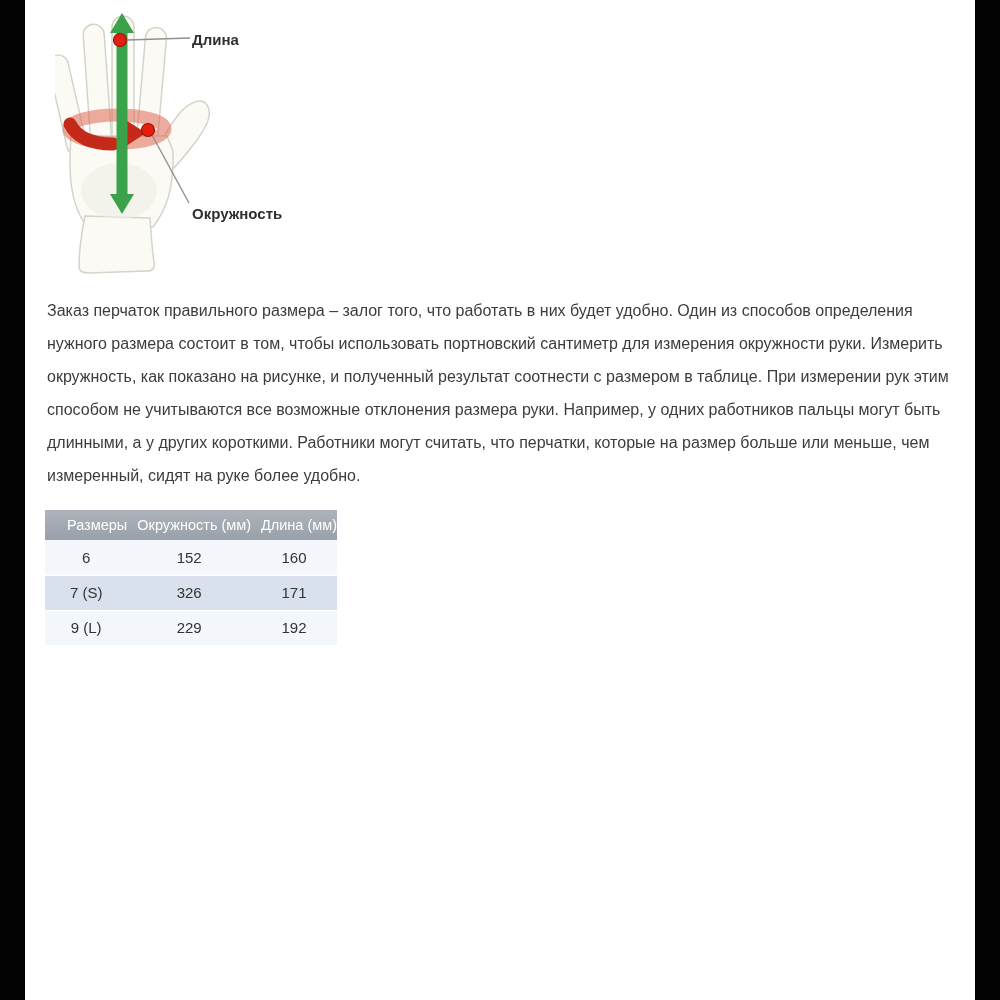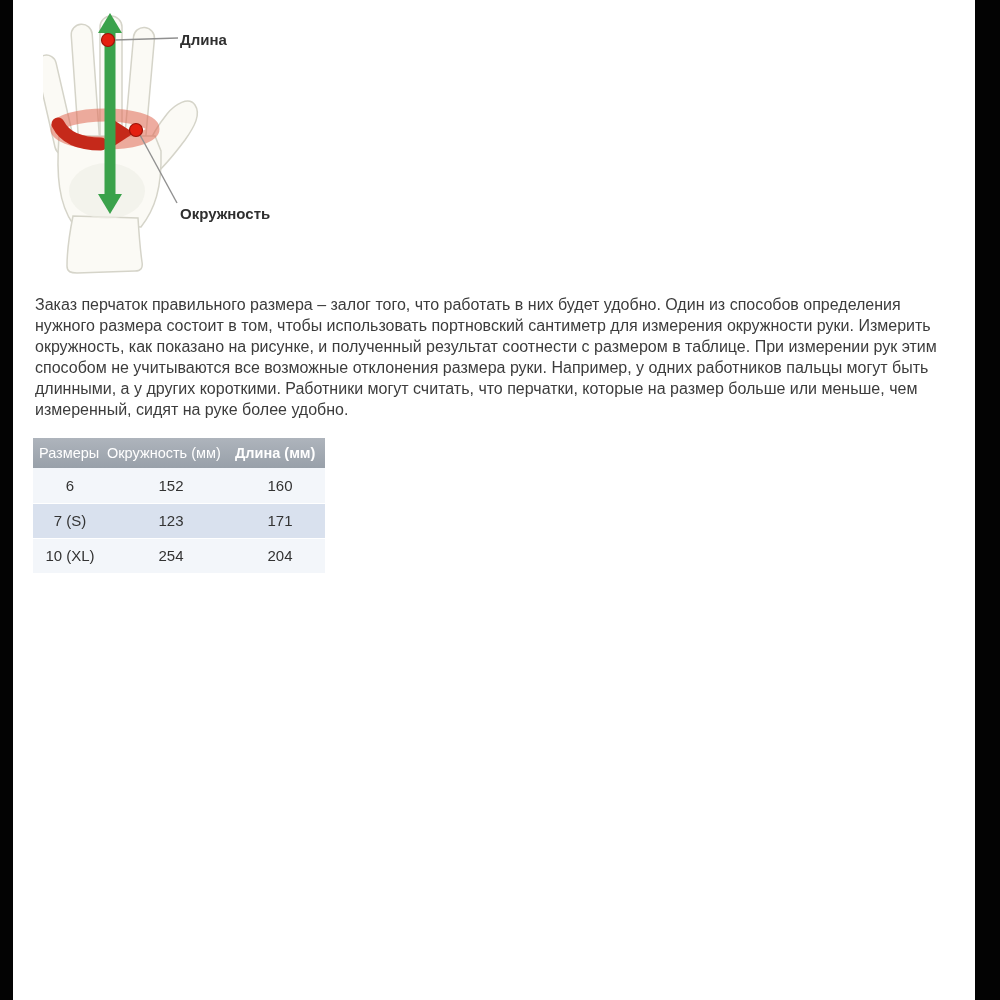--- a/index.html
+++ b/index.html
@@ -16,51 +16,51 @@
     --text-color:#3c3c3c;
     --glove-fill:#fbfaf5;
     --glove-stroke:#d5d4c9;
   }
   *{box-sizing:border-box;margin:0;padding:0;}
   html,body{width:1000px;height:1000px;background:#ffffff;}
   body{font-family:"Liberation Sans", sans-serif;position:relative;overflow:hidden;}
   .letterbox{position:absolute;top:0;width:25px;height:1000px;background:#030303;}
   .letterbox.left{left:0;}
   .letterbox.right{left:975px;}
-  .content{position:absolute;left:13px;top:0;width:950px;height:1000px;background:#fff;}
+  .content{position:absolute;left:25px;top:0;width:950px;height:1000px;background:#fff;}
 
   
   .glove-figure{position:relative;margin:6px 0 0 30px;width:245px;height:284px;}
   .glove-figure svg{position:absolute;left:0;top:0;}
   .glove-part{fill:var(--glove-fill);stroke:var(--glove-stroke);stroke-width:1.5;}
   .glove-shade{fill:#efeee6;opacity:.6;stroke:none;}
   .green-arrow{fill:var(--arrow-green);}
   .band-back{fill:none;stroke:var(--band-red-translucent);stroke-width:13;}
   .band-front{fill:none;stroke:var(--band-red);stroke-width:13;stroke-linecap:round;}
   .band-head{fill:var(--band-red);}
   .measure-dot{fill:var(--dot-red);stroke:var(--dot-red-dark);stroke-width:1.2;}
   .leader{stroke:var(--leader-gray);stroke-width:1.4;}
   .fig-label{position:absolute;font-size:15px;font-weight:bold;color:#2f2f2f;white-space:nowrap;}
   .fig-label.length{left:137px;top:25px;}
   .fig-label.circumference{left:137px;top:199px;}
 
   
-  .text-col{margin:4px 18px 0 22px;color:var(--text-color);font-size:16px;line-height:21px;}
+  .text-col{margin:4px 18px 0 22px;color:var(--text-color);font-size:16px;line-height:33px;}
   .text-col p{margin:0;}
   .text-col p.spaced{margin-top:6px;}
 
   
   table.size-table{margin:18px 0 0 20px;border-collapse:collapse;width:292px;color:#333;}
   table.size-table th{
     background:linear-gradient(var(--table-header-bg-top),var(--table-header-bg-bottom));
-    color:#fff;font-weight:normal;font-size:14.5px;height:30px;text-align:left;
+    color:#fff;font-weight:normal;font-size:14.5px;height:30px;text-align:right;
   }
-  table.size-table th:first-child{text-align:left;padding-left:6px;width:74px;}
+  table.size-table th:first-child{text-align:left;padding-left:22px;width:74px;}
   table.size-table th:nth-child(2){width:128px;}
-  table.size-table th:nth-child(3){width:90px;font-weight:bold;}
+  table.size-table th:nth-child(3){width:90px;}
   table.size-table td{height:35px;text-align:center;font-size:15px;border-bottom:1px solid #fff;}
   table.size-table tbody tr:nth-child(odd) td{background:var(--row-light);}
   table.size-table tbody tr:nth-child(even) td{background:var(--row-alt-blue);}
 </style>
 </head>
 <body>
 
 <div class="letterbox left"></div>
 <div class="letterbox right"></div>
 
@@ -114,24 +114,24 @@
       </tr>
     </thead>
     <tbody>
       <tr>
         <td>6</td>
         <td>152</td>
         <td>160</td>
       </tr>
       <tr>
         <td>7 (S)</td>
-        <td>123</td>
+        <td>326</td>
         <td>171</td>
       </tr>
       <tr>
-        <td>10 (XL)</td>
-        <td>254</td>
-        <td>204</td>
+        <td>9 (L)</td>
+        <td>229</td>
+        <td>192</td>
       </tr>
     </tbody>
   </table>
 
 </div>
 
 </body></html>

